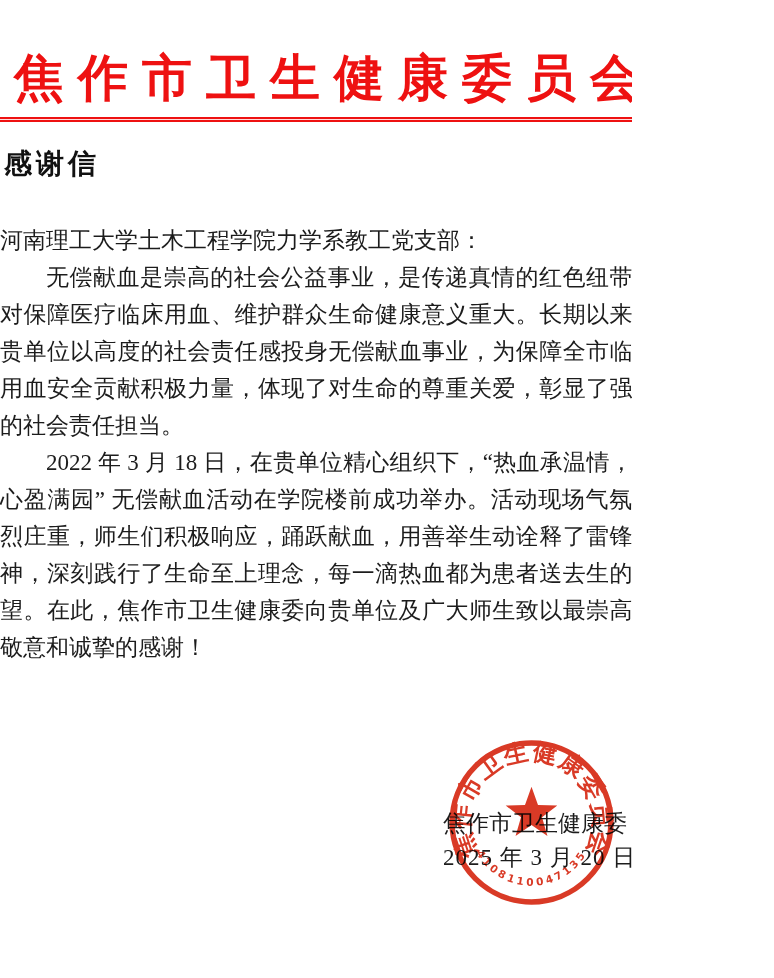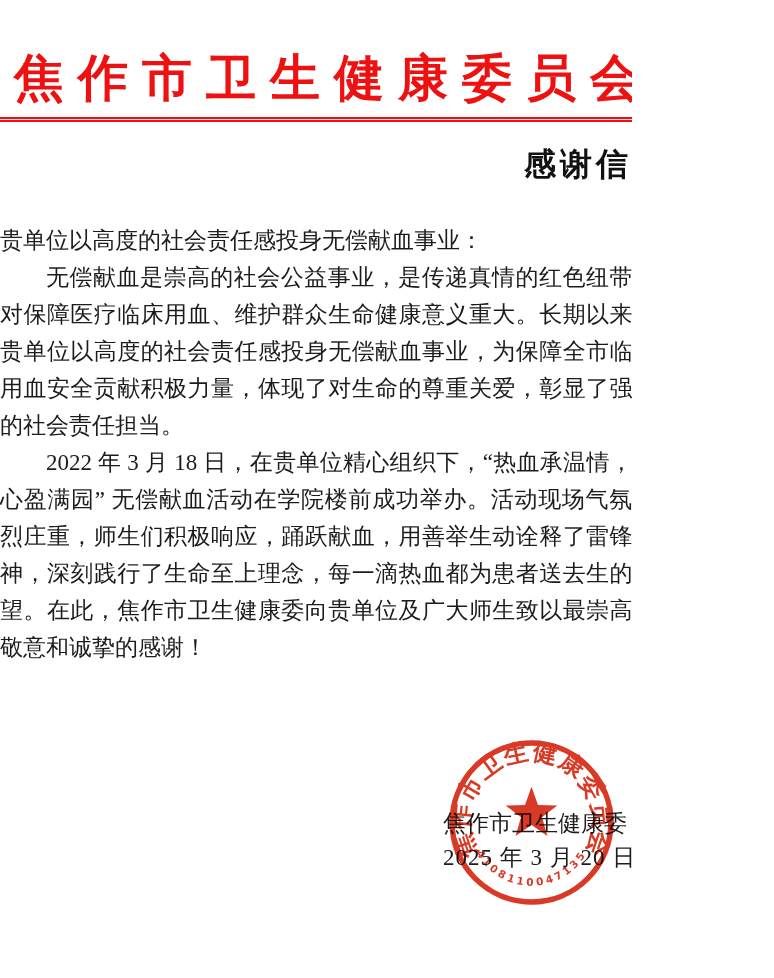--- a/index.html
+++ b/index.html
@@ -27,22 +27,22 @@
   .header-rule {
     width: 650px;
     margin: 13px auto 0 auto;
     height: 1px;
     background: #ffdddd;
     border-top: 2.5px solid #ee1111;
     border-bottom: 2.5px solid #ee1111;
   }
   .letter-title {
     margin: 24px 0 0 0;
-    text-align: right;
-    font-size: 32px;
+    text-align: left;
+    font-size: 28px;
     line-height: 36px;
     font-weight: bold;
     color: #111111;
     letter-spacing: 4px;
     text-indent: 4px;
   }
   .body-text {
     margin: 40px auto 0 auto;
     width: 656px;
     font-size: 23px;
@@ -91,21 +91,21 @@
 
 <div class="page">
 
   <h1 class="org-title">焦作市卫生健康委员会</h1>
 
   <div class="header-rule"></div>
 
   <h2 class="letter-title">感谢信</h2>
 
   <div class="body-text">
-    <p class="salutation">贵单位以高度的社会责任感投身无偿献血事业：</p>
+    <p class="salutation">河南理工大学土木工程学院力学系教工党支部：</p>
     <p class="indent">无偿献血是崇高的社会公益事业，是传递真情的红色纽带，对保障医疗临床用血、维护群众生命健康意义重大。长期以来，贵单位以高度的社会责任感投身无偿献血事业，为保障全市临床用血安全贡献积极力量，体现了对生命的尊重关爱，彰显了强烈的社会责任担当。</p>
     <p class="indent">2022 年 3 月 18 日，在贵单位精心组织下，“热血承温情，爱心盈满园” 无偿献血活动在学院楼前成功举办。活动现场气氛热烈庄重，师生们积极响应，踊跃献血，用善举生动诠释了雷锋精神，深刻践行了生命至上理念，每一滴热血都为患者送去生的希望。在此，焦作市卫生健康委向贵单位及广大师生致以最崇高的敬意和诚挚的感谢！</p>
   </div>
 
   <div class="signature">
     <div class="sig-org">焦作市卫生健康委</div>
     <div class="sig-date">2025 年 3 月 20 日</div>
   </div>
 
   <svg class="seal" viewBox="0 0 200 200">

